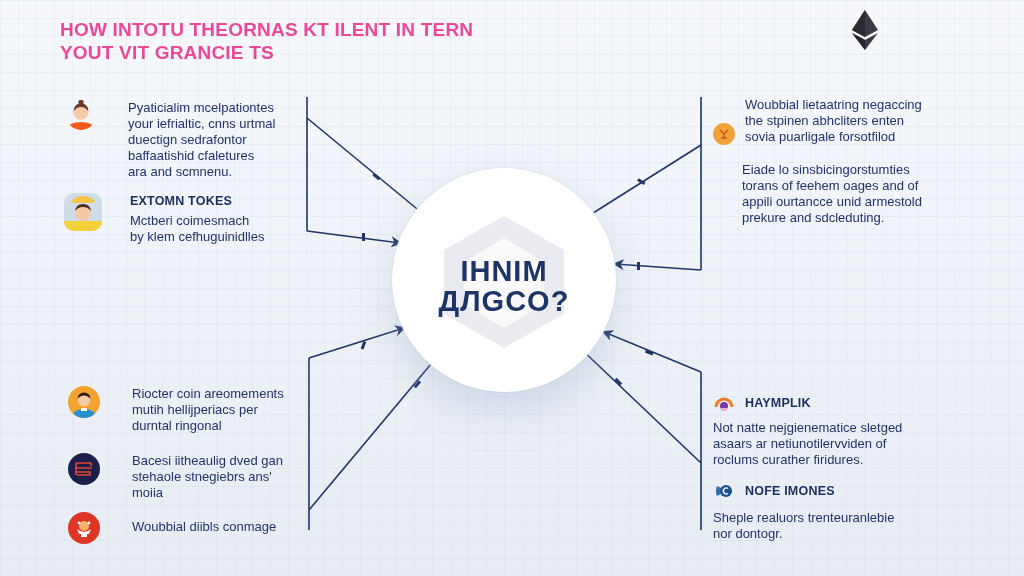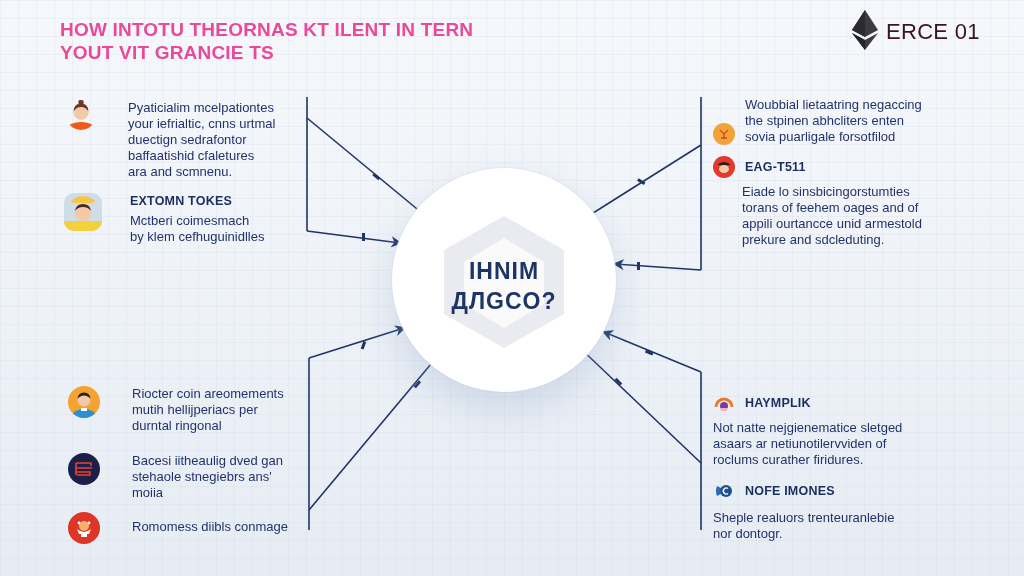--- a/index.html
+++ b/index.html
@@ -54,21 +54,21 @@
   .ricon { width: 22px; height: 22px; border-radius: 50%; display:flex; align-items:center; justify-content:center; overflow:hidden; flex: 0 0 auto; }
   .center-wrap {
     position: absolute; left: 392px; top: 168px;
     width: 224px; height: 224px; border-radius: 50%;
     background: #ffffff;
     box-shadow: 0 18px 40px rgba(150,170,200,0.35), 0 0 0 1px rgba(220,228,240,0.6);
   }
   .center-hex { position: absolute; left: 46px; top: 44px; }
   .center-text {
     position: absolute; left: 0; right: 0; top: 88px;
-    text-align: center; font-weight: 700; font-size: 23px; line-height: 30px;
+    text-align: center; font-weight: 700; font-size: 29px; line-height: 30px;
     color: #1c3566; letter-spacing: 1px;
   }
   svg.connectors { position: absolute; left: 0; top: 0; pointer-events: none; }
 </style>
 </head>
 <body>
 
 <div class="grid-bg"></div>
 
 <div class="title">
@@ -78,21 +78,20 @@
 
 <div class="brand">
   <span>
     <svg width="26" height="40" viewBox="0 0 26 40">
       <polygon points="13,0 26,20 13,27 0,20" fill="#3d3a45"></polygon>
       <polygon points="13,0 13,27 0,20" fill="#2b2932"></polygon>
       <polygon points="0,23 13,30 26,23 13,40" fill="#3d3a45"></polygon>
       <polygon points="0,23 13,30 13,40" fill="#26242c"></polygon>
     </svg>
   </span>
-  <span class="brand-text">ERCE 01</span>
 </div>
 
 <svg class="connectors" width="1024" height="576">
   <defs>
     <marker id="arr" viewBox="0 0 10 10" refX="8" refY="5" markerWidth="7" markerHeight="7" orient="auto-start-reverse">
       <path d="M0,0 L10,5 L0,10 L3,5 Z" fill="#1f3566"></path>
     </marker>
   </defs>
   <g stroke="#1f3566" stroke-width="1.6" fill="none">
 
@@ -208,47 +207,38 @@
   <div class="icon" style="width:32px;height:32px;background:#df3526;">
     <svg width="22" height="22" viewBox="0 0 22 22">
       <circle cx="11" cy="9" r="5" fill="#f6b26b"></circle>
       <path d="M4 12 Q11 18 18 12 L16 17 H6Z" fill="#ffffff"></path>
       <rect x="8" y="17" width="6" height="3" fill="#ffffff"></rect>
       <circle cx="6" cy="6" r="1.4" fill="#fff"></circle>
       <circle cx="16" cy="6" r="1.4" fill="#fff"></circle>
     </svg>
   </div>
   <div class="txt" style="margin-left:6px; padding-top:7px;">
-    <div class="body">Romomess diibls conmage</div>
+    <div class="body">Woubbial diibls conmage</div>
   </div>
 </div>
 
 <div class="ritem" style="left:713px; top:97px;">
   <div class="row" style="align-items:flex-end;">
     <div class="ricon" style="background:#f1a33a;margin-top:-2px;">
       <svg width="14" height="14" viewBox="0 0 14 14">
         <path d="M3 3 L7 7 L11 3 M7 7 V12 M4 11 L10 11" stroke="#c8541a" stroke-width="1.4" fill="none"></path>
       </svg>
     </div>
     <div class="body" style="margin-top:0;">Woubbial lietaatring negaccing
 the stpinen abhcliters enten
 sovia puarligale forsotfilod</div>
   </div>
 </div>
 
 <div class="ritem" style="left:713px; top:156px;">
-  <div class="row">
-    <div class="ricon" style="background:#e2392b;">
-      <svg width="16" height="14" viewBox="0 0 16 14">
-        <path d="M1 5 Q8 -1 15 5 Z" fill="#2a1f1a"></path>
-        <ellipse cx="8" cy="9" rx="5" ry="4" fill="#f3c9a8"></ellipse>
-      </svg>
-    </div>
-    <div class="head">EAG-T511</div>
-  </div>
   <div class="body" style="margin-left:29px;margin-top:6px;">Eiade lo sinsbicingorstumties
 torans of feehem oages and of
 appili ourtancce unid armestold
 prekure and sdcleduting.</div>
 </div>
 
 <div class="ritem" style="left:713px; top:380px;margin-top:12px;">
   <div class="row">
     <div class="ricon" style="background:transparent;">
       <svg width="20" height="20" viewBox="0 0 20 20">

